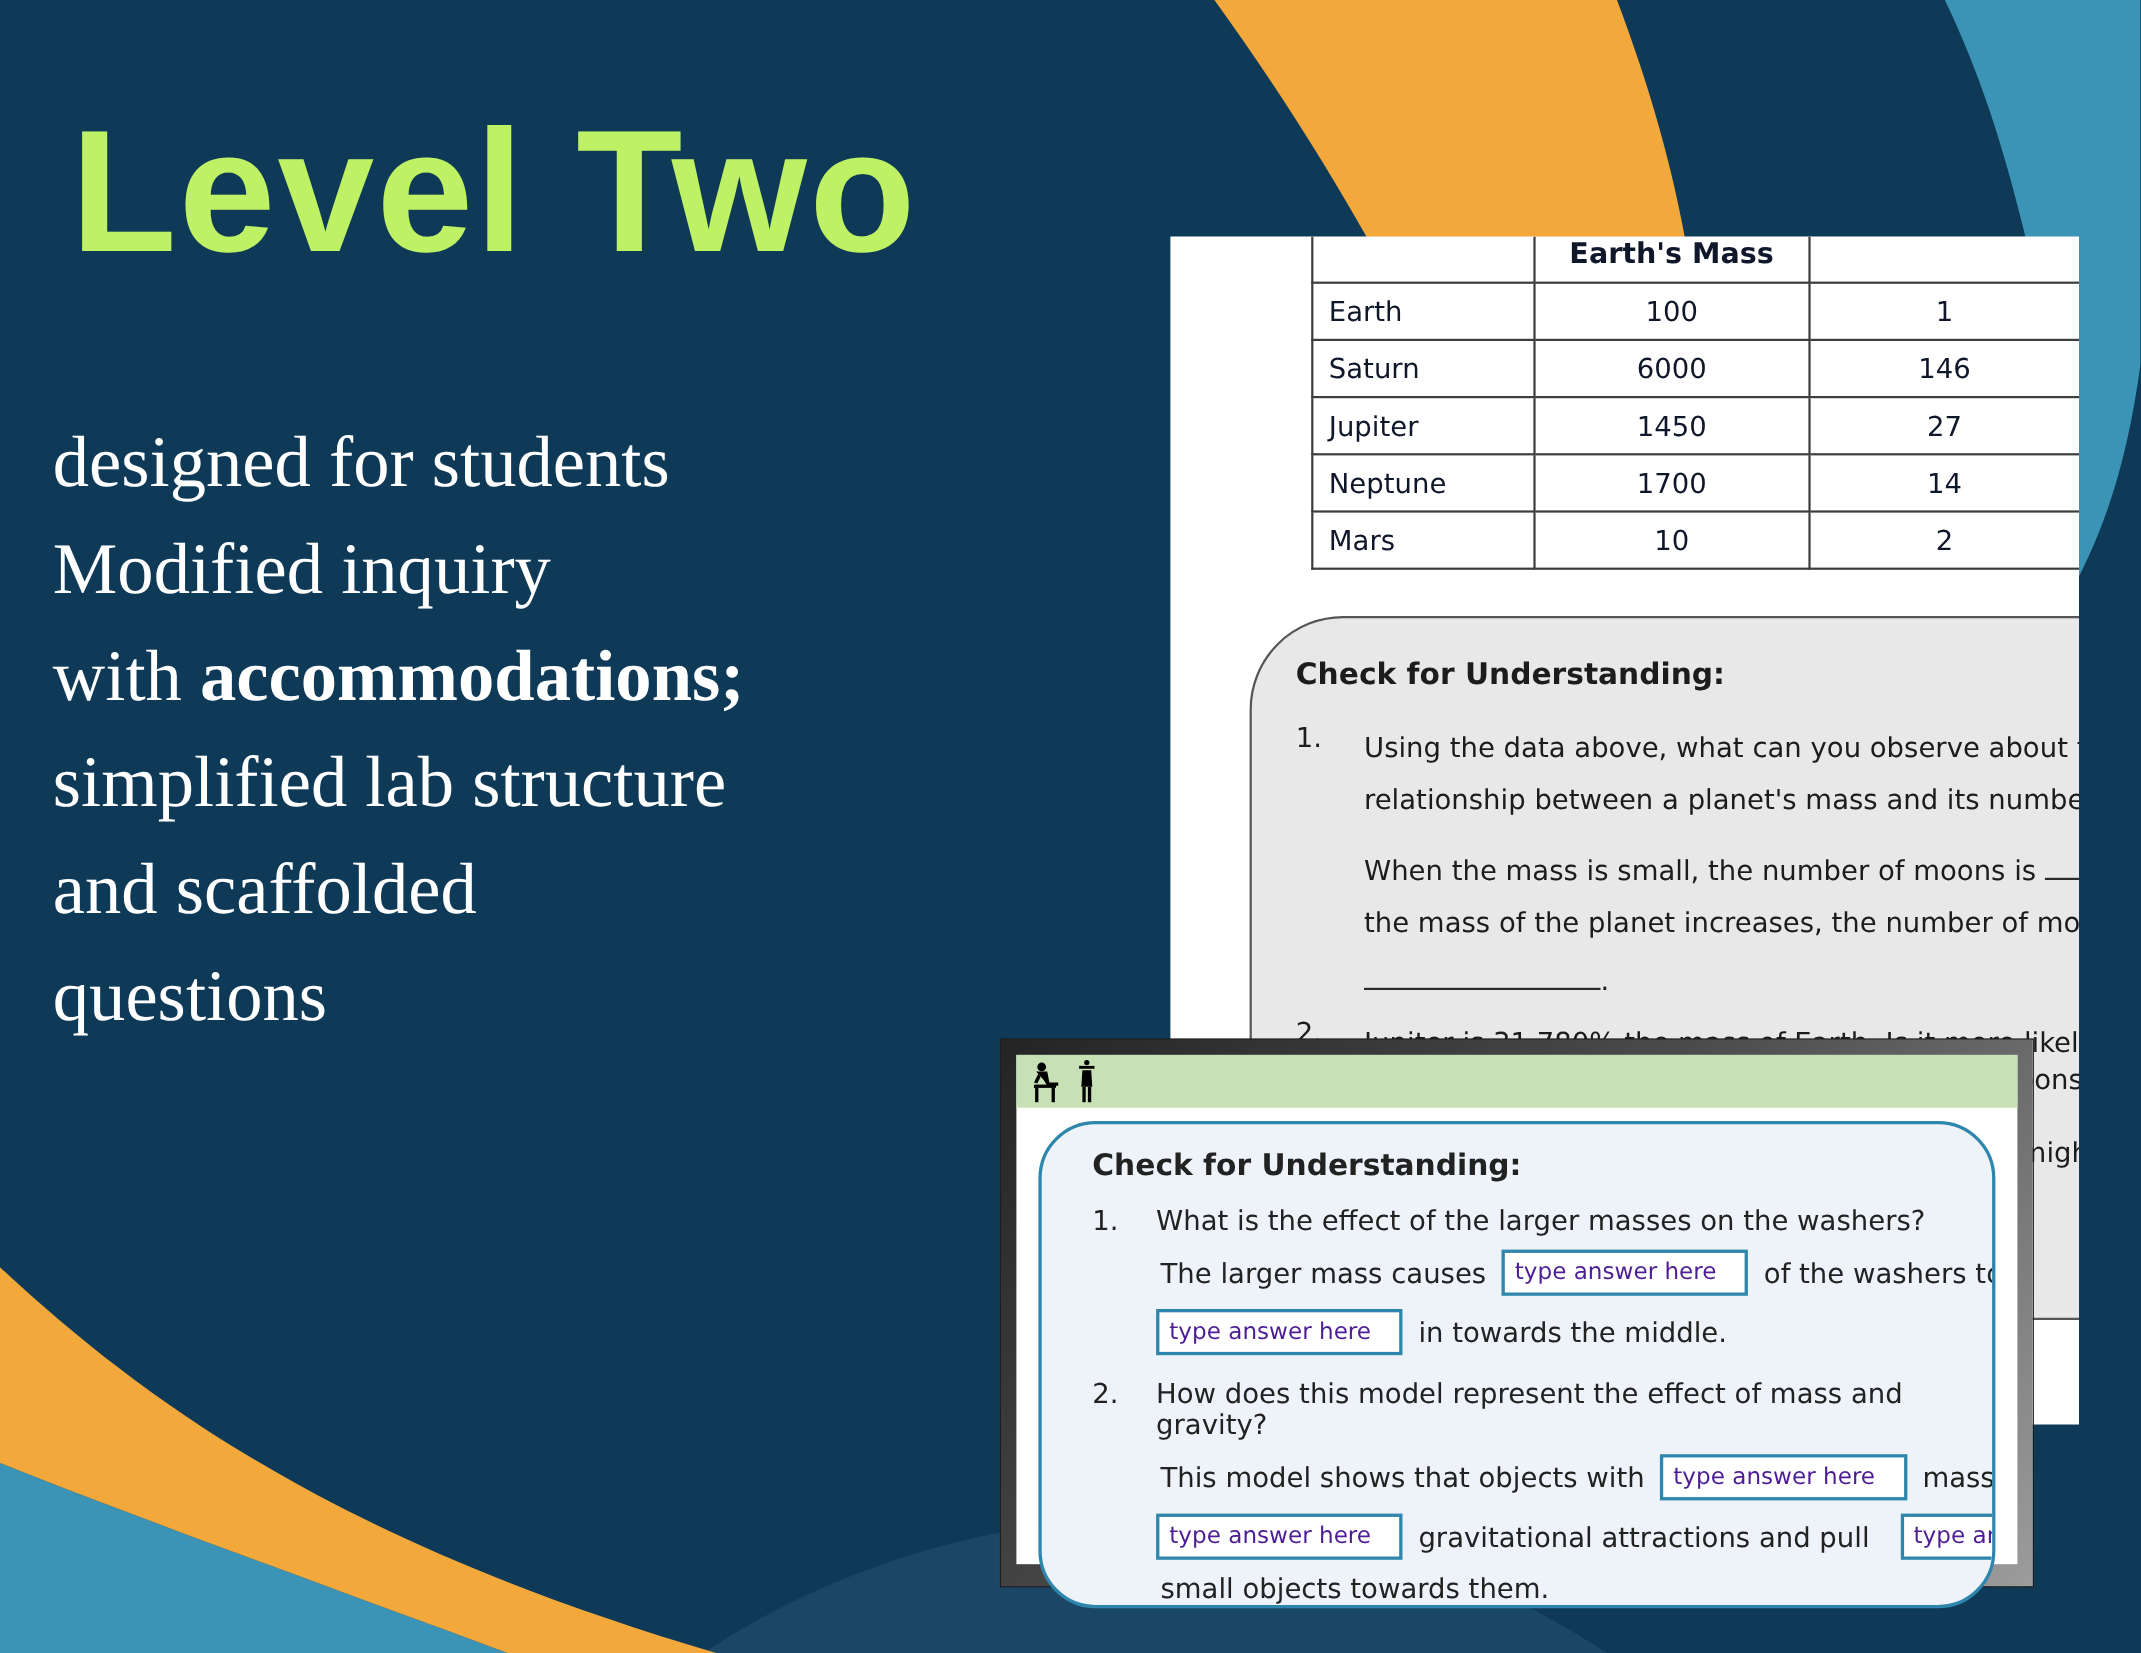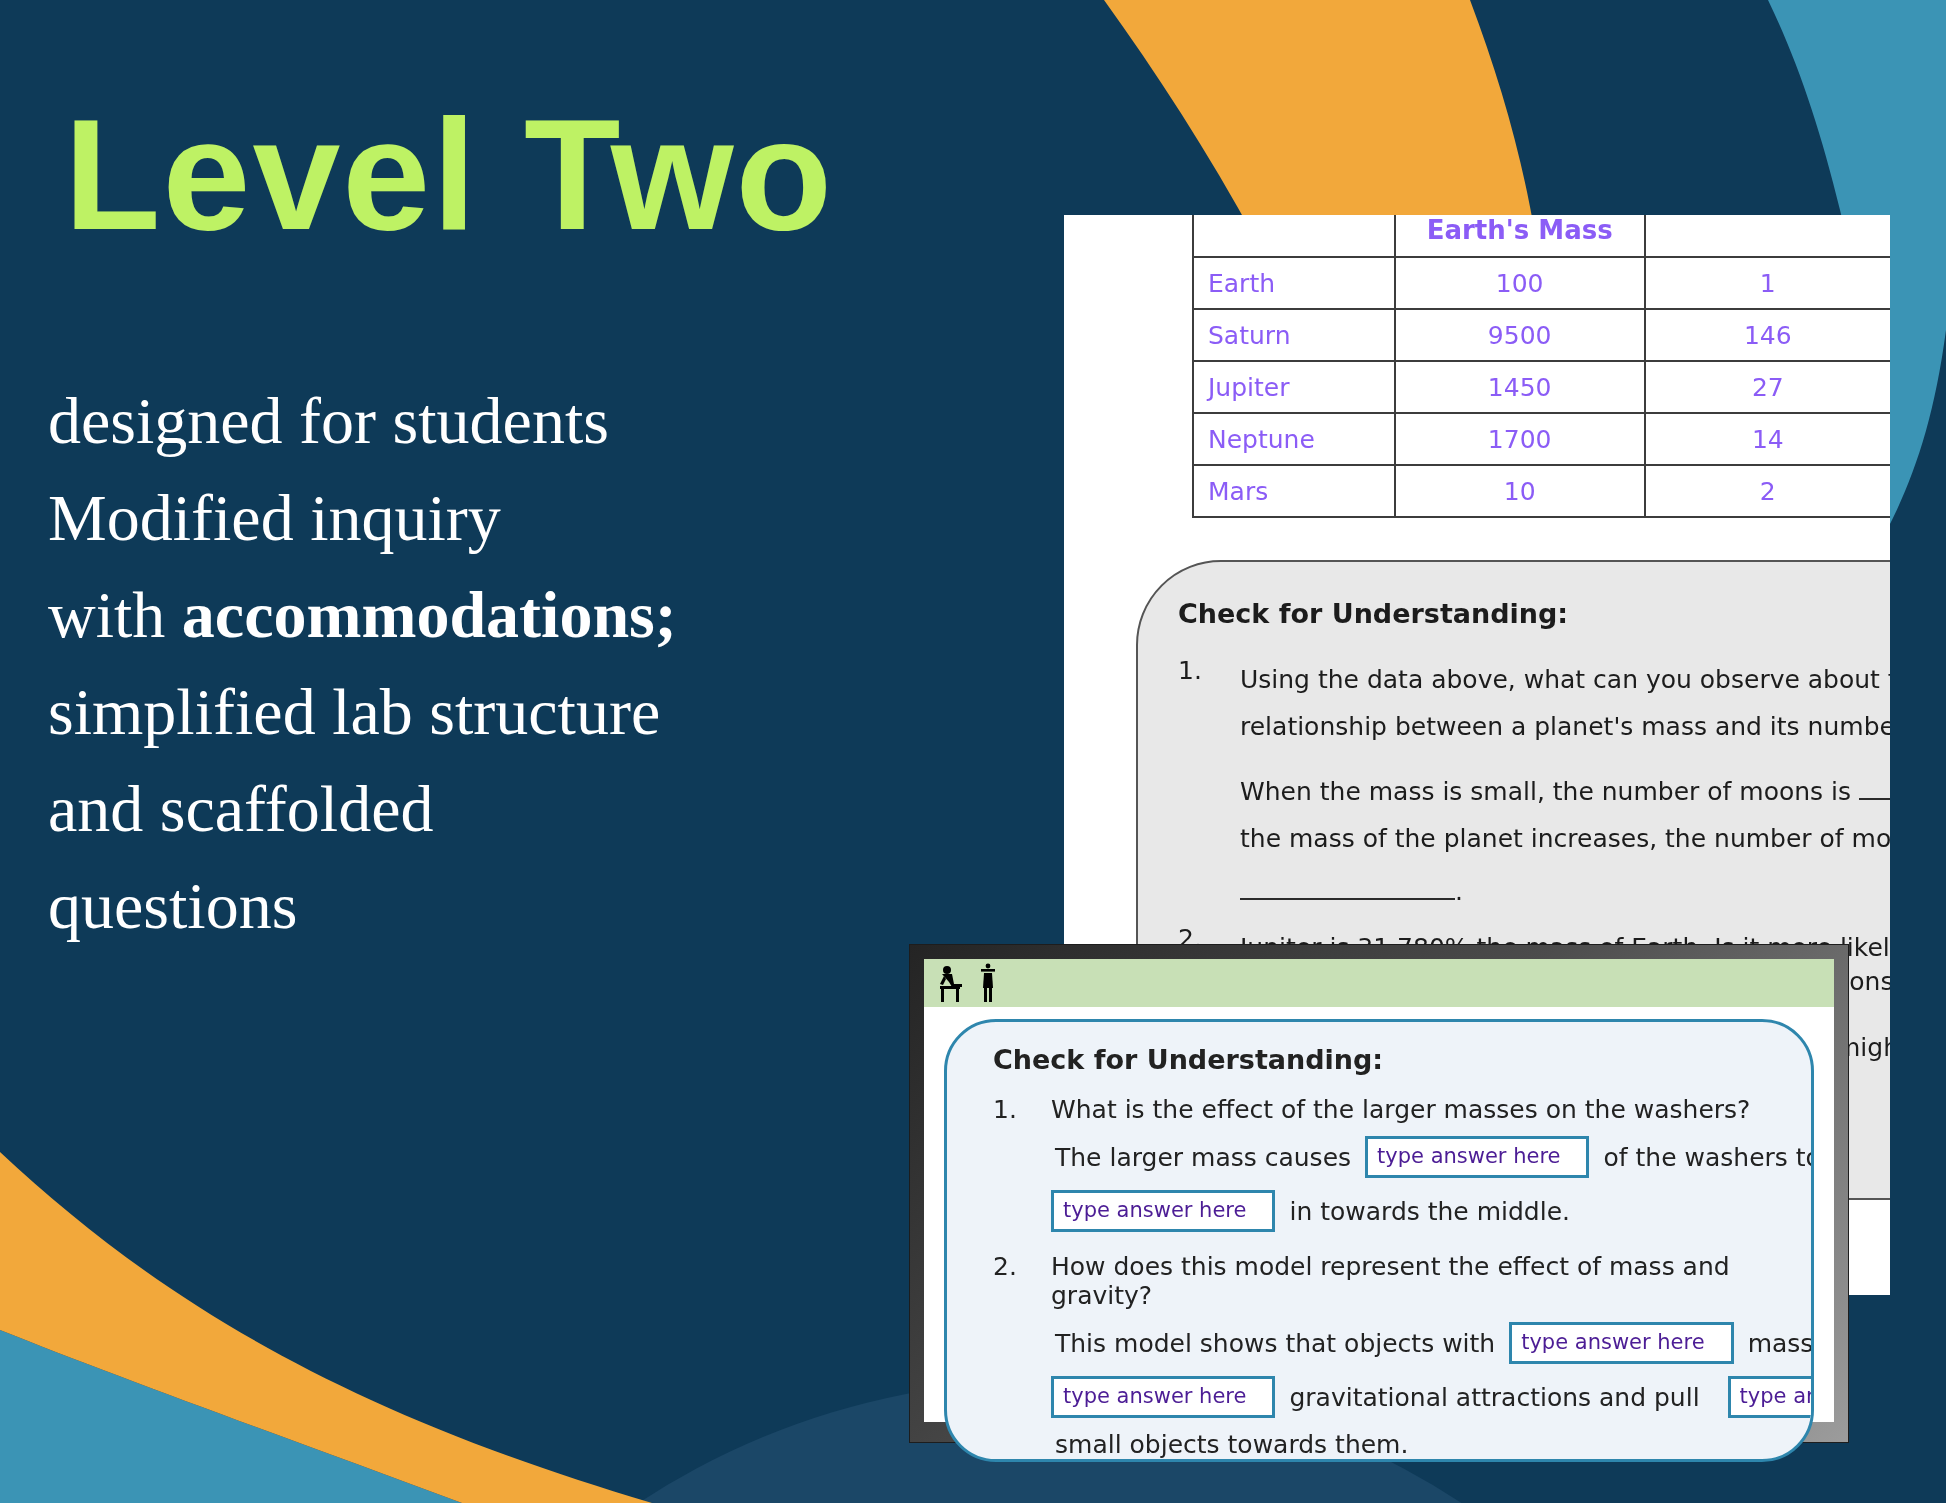--- a/index.html
+++ b/index.html
@@ -22,21 +22,21 @@
     font-size:66px;line-height:97px;color:#ffffff;
   }
   .slide-intro .bold{font-weight:700;}
   
   .back-doc{
     position:absolute;left:1064px;top:215px;width:826px;height:1080px;
     background:#ffffff;z-index:10;overflow:hidden;color:#1a1a1a;
   }
   .planet-table{
     position:absolute;left:128px;top:0;border-collapse:collapse;table-layout:fixed;
-    font-size:25px;color:#8b5cf6;
+    font-size:25px;color:#0f172a;
   }
   .planet-table td{border:2px solid #3c3c3c;padding:0;}
   .planet-table tr.cut td{border-top:none;height:41px;}
   .planet-table tr.data td{height:50px;}
   .planet-table .c1{width:188px;padding-left:14px;text-align:left;}
   .planet-table .c2{width:252px;text-align:center;}
   .planet-table .c3{width:250px;text-align:center;border-right:none;}
   .clip-head{height:40px;overflow:hidden;text-align:center;}
   .clip-head span{display:inline-block;margin-top:-15px;font-weight:700;font-size:26px;}
   .gray-box{
@@ -123,21 +123,21 @@
           </td>
         <td class="c3"></td>
       </tr>
       <tr class="data">
         <td class="c1">Earth</td>
         <td class="c2">100</td>
         <td class="c3">1</td>
       </tr>
       <tr class="data">
         <td class="c1">Saturn</td>
-        <td class="c2">9500</td>
+        <td class="c2">6000</td>
         <td class="c3">146</td>
       </tr>
       <tr class="data">
         <td class="c1">Jupiter</td>
         <td class="c2">1450</td>
         <td class="c3">27</td>
       </tr>
       <tr class="data">
         <td class="c1">Neptune</td>
         <td class="c2">1700</td>

